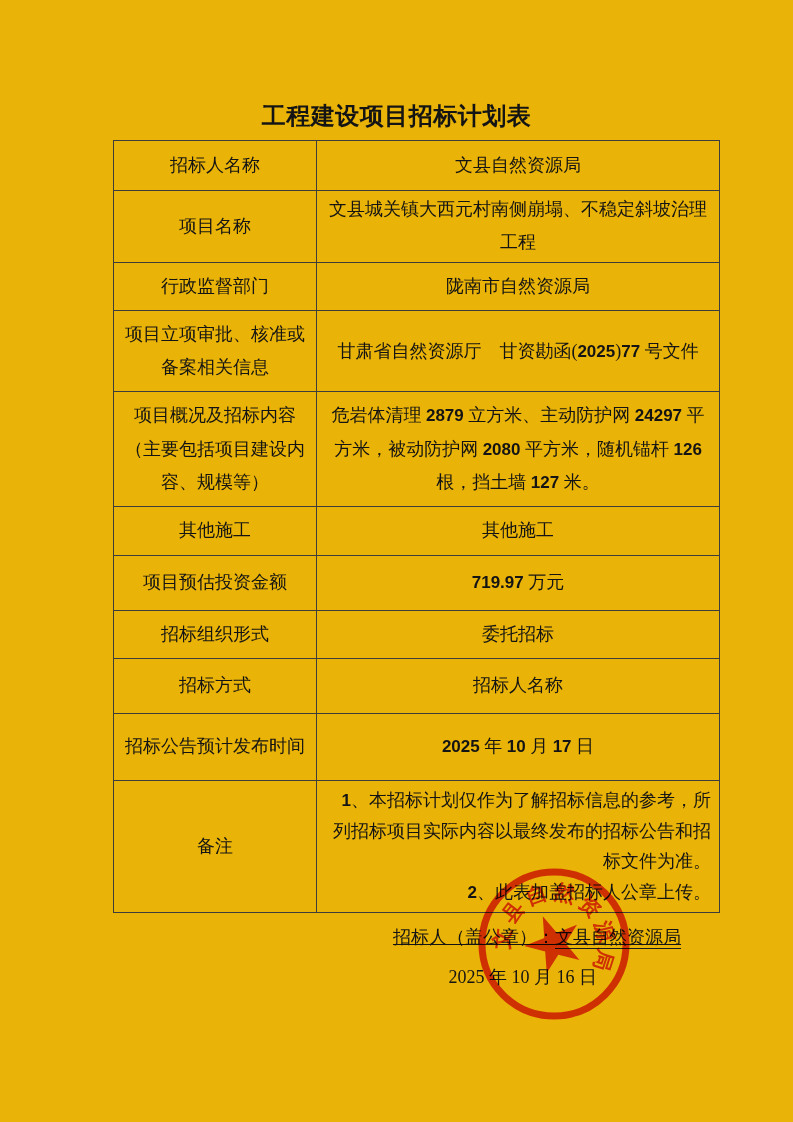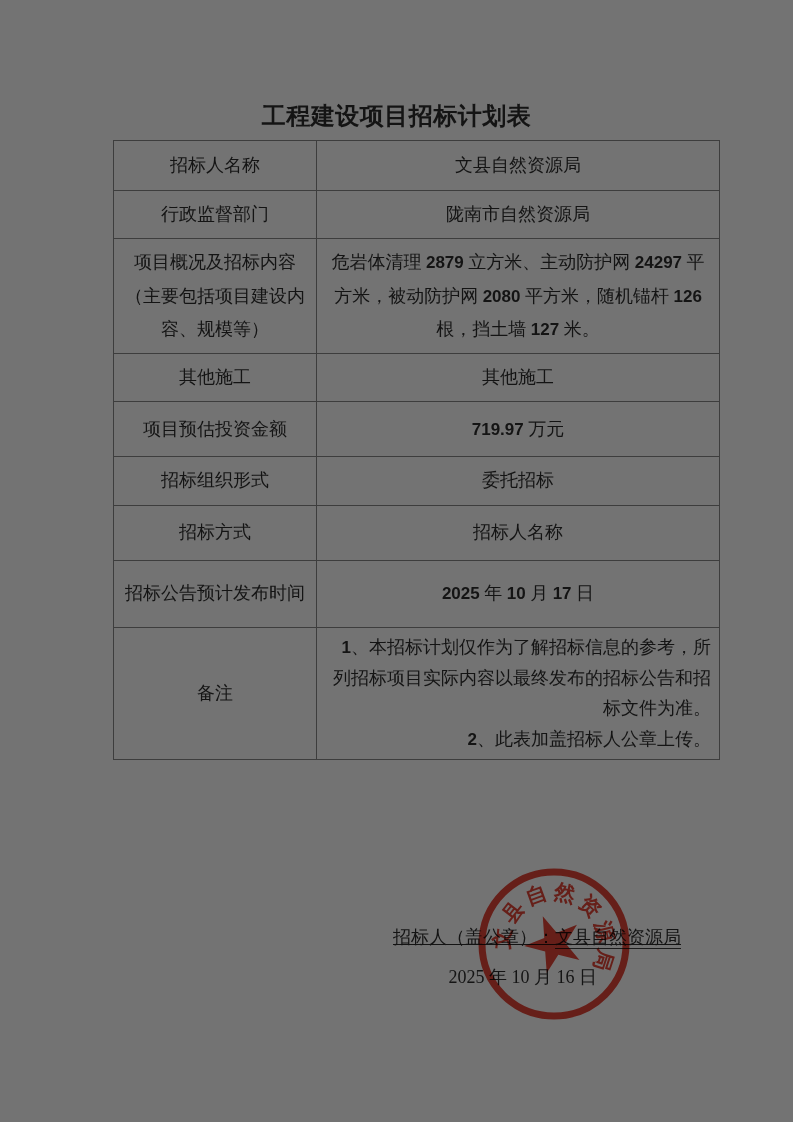--- a/index.html
+++ b/index.html
@@ -1,21 +1,21 @@
 <!DOCTYPE html>
 <html><head>
 <meta charset="utf-8">
 <style>
   html, body { margin:0; padding:0; background:#ffffff; }
   body {
     width:793px; height:1122px;
     font-family:"Liberation Serif","DejaVu Serif",serif;
     color:#141414;
   }
-  .page { position:relative; width:793px; height:1122px; overflow:hidden; background:#737373; }
+  .page { position:relative; width:793px; height:1122px; overflow:hidden; background:#eab308; }
 
   .doc-title {
     position:absolute; top:100px; left:0; width:793px;
     text-align:center; font-size:24px; font-weight:bold;
     margin:0; letter-spacing:0.5px;
   }
 
   table.doc-table {
     position:absolute; top:140px; left:113px;
     width:568px; border-collapse:collapse; table-layout:fixed;
@@ -60,23 +60,31 @@
 <div class="page">
 
   <h1 class="doc-title">工程建设项目招标计划表</h1>
 
   <table class="doc-table">
     <tbody>
       <tr class="r1">
         <td class="cell-label">招标人名称</td>
         <td class="cell-value">文县自然资源局</td>
       </tr>
+      <tr class="r2">
+        <td class="cell-label">项目名称</td>
+        <td class="cell-value">文县城关镇大西元村南侧崩塌、不稳定斜坡治理工程</td>
+      </tr>
       <tr class="r3">
         <td class="cell-label">行政监督部门</td>
         <td class="cell-value">陇南市自然资源局</td>
+      </tr>
+      <tr class="r4">
+        <td class="cell-label">项目立项审批、核准或备案相关信息</td>
+        <td class="cell-value">甘肃省自然资源厅　甘资勘函(<span class="num">2025</span>)<span class="num">77</span> 号文件</td>
       </tr>
       <tr class="r5">
         <td class="cell-label">项目概况及招标内容（主要包括项目建设内容、规模等）</td>
         <td class="cell-value">危岩体清理 <span class="num">2879</span> 立方米、主动防护网 <span class="num">24297</span> 平方米，被动防护网 <span class="num">2080</span> 平方米，随机锚杆 <span class="num">126</span> 根，挡土墙 <span class="num">127</span> 米。</td>
       </tr>
       <tr class="r6">
         <td class="cell-label">其他施工</td>
         <td class="cell-value">其他施工</td>
       </tr>
       <tr class="r7">

